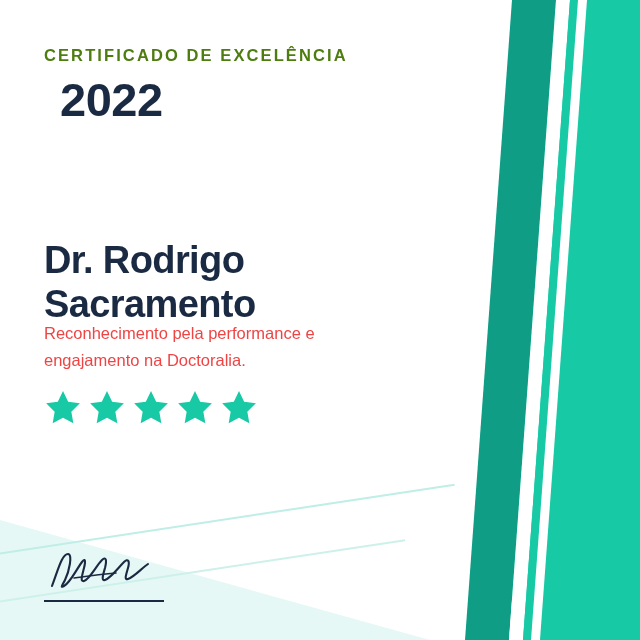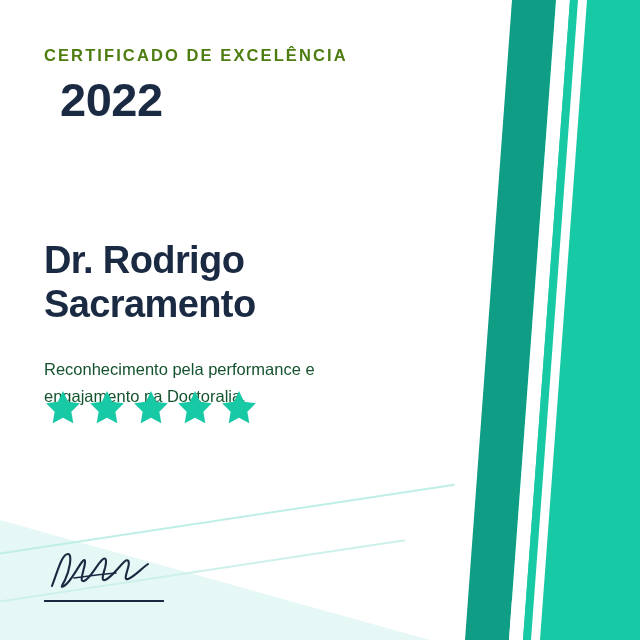--- a/index.html
+++ b/index.html
@@ -131,23 +131,22 @@
     letter-spacing: -0.6px;
     margin-top: 26px;
   }
   .description {
     position: absolute;
     top: 320px;
     left: 0;
     width: 370px;
     font-size: 16.5px;
     line-height: 1.62;
-    color: #14532d;
+    color: #ef4444;
     font-weight: 400;
-    margin-top: 36px;
   }
   .stars {
     position: absolute;
     top: 388px;
     left: -2px;
     display: flex;
     gap: 2px;
   }
   .star {
     display: block;

